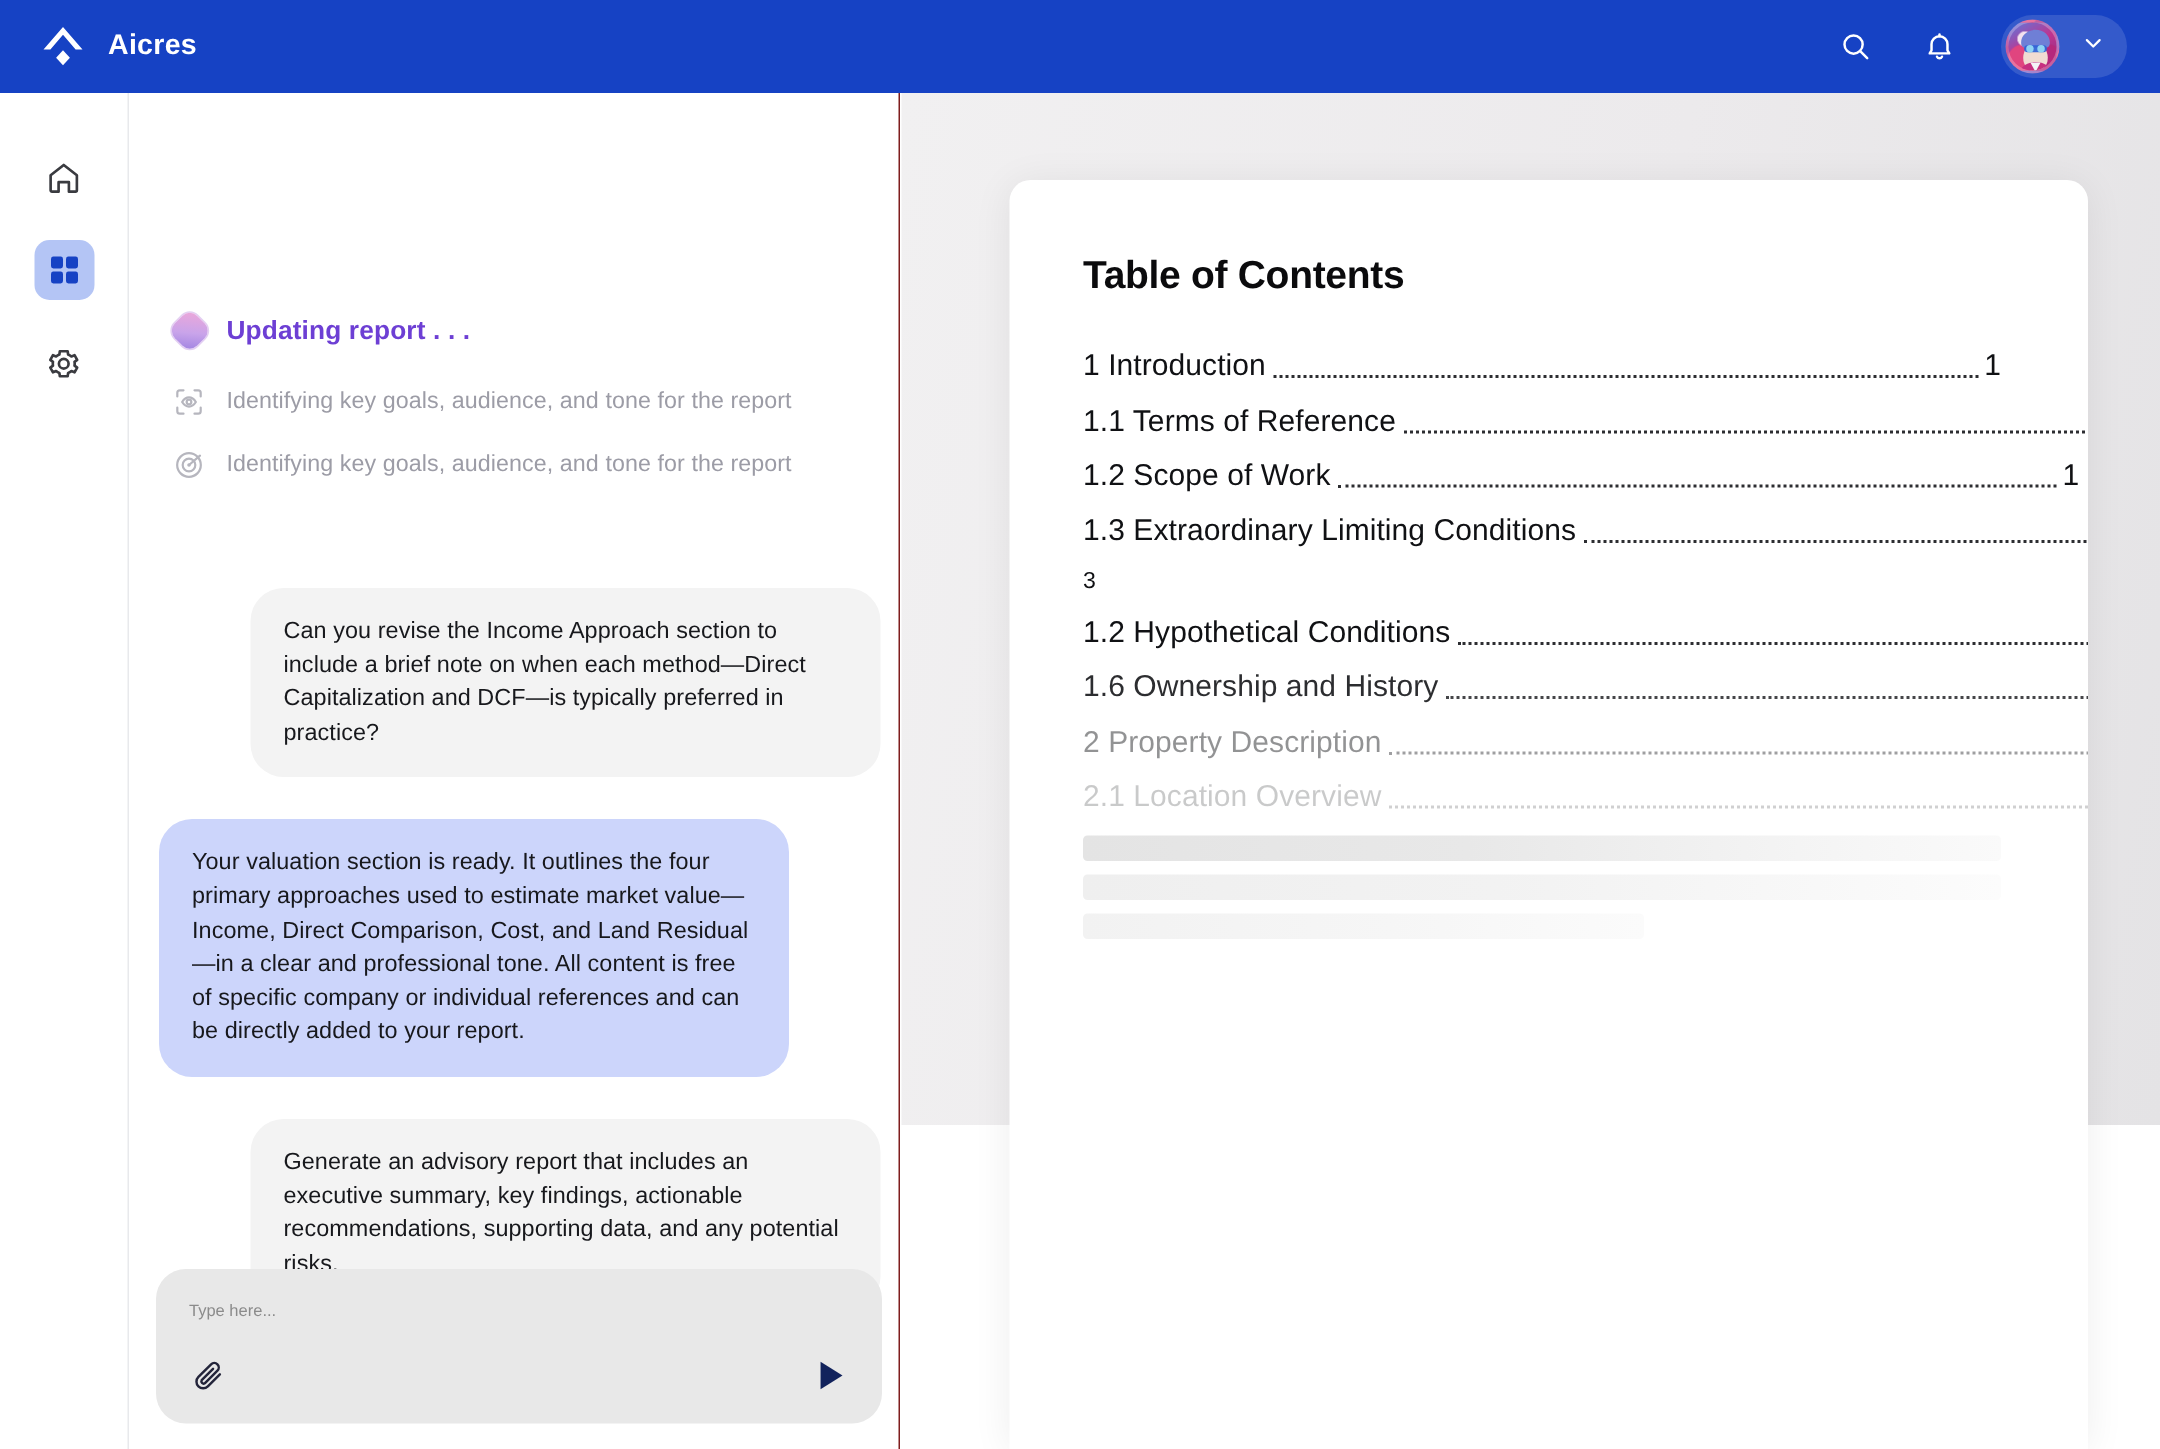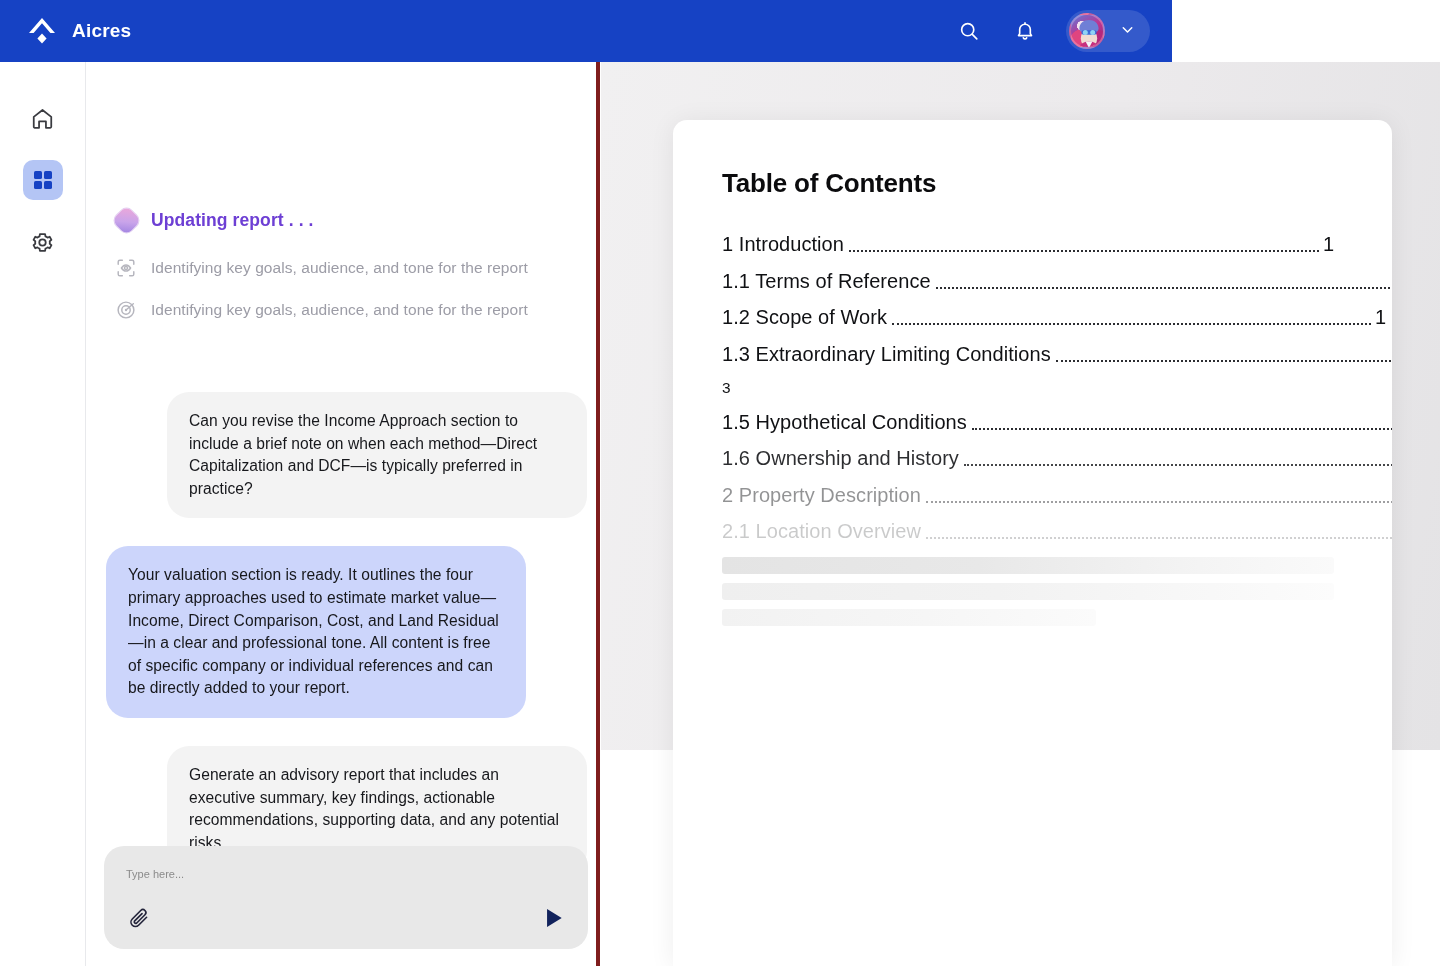--- a/index.html
+++ b/index.html
@@ -6,21 +6,21 @@
   html, body {
     width: 1440px; height: 966px;
     font-family: "Liberation Sans", sans-serif;
     background: #ffffff;
     overflow: hidden;
   }
 
   
   .topbar {
     position: absolute; top: 0; left: 0;
-    width: 1172px; height: 62px;
+    width: 1440px; height: 62px;
     background: #1642c4;
     display: flex; align-items: center;
   }
   .brand { display: flex; align-items: center; gap: 12px; margin-left: 24px; }
   .brand-mark { width: 36px; height: 36px; position: relative; }
   .brand-name {
     color: #ffffff; font-size: 19px; font-weight: 700; letter-spacing: .2px;
   }
   .topbar-right {
     margin-left: auto; display: flex; align-items: center; gap: 26px; margin-right: 22px;
@@ -62,21 +62,21 @@
     display: flex; align-items: center; justify-content: center;
     cursor: pointer;
   }
   .rail-item.active { background: #b4c5f5; }
 
   
   .chat {
     position: absolute; top: 62px; left: 87px;
     width: 513px; height: 904px;
     background: #ffffff;
-    border-right: 4px solid #7f1d1d;
+    border-right: 1px solid #7f1d1d;
     padding: 0 16px;
   }
   .status-block { position: absolute; top: 148px; left: 28px; width: 470px; }
   .status-line { display: flex; align-items: center; gap: 14px; margin-bottom: 20px; }
   .status-line.head { margin-bottom: 26px; }
   .status-head-text {
     font-size: 17.5px; font-weight: 700; color: #6d3fd4; letter-spacing: .1px;
   }
   .status-text { font-size: 15.5px; color: #9c9ca6; letter-spacing: .05px; }
   .gem {
@@ -308,21 +308,21 @@
           <span class="toc-dots" style="flex: 0 0 479px;"></span>
           <span class="toc-page">1</span>
         </div>
         <div class="toc-row" style="opacity: 1;">
           <span class="toc-label">1.3 Extraordinary Limiting Conditions</span>
           <span class="toc-dots" style="flex: 0 0 519px;"></span>
           <span class="toc-page"></span>
         </div>
         <div class="toc-cont" style="opacity: 1;">3</div>
         <div class="toc-row" style="opacity: 1;">
-          <span class="toc-label">1.5 Hypothetical Conditions</span>
+          <span class="toc-label">1.2 Hypothetical Conditions</span>
           <span class="toc-dots" style="flex: 0 0 505px;"></span>
         </div>
         <div class="toc-row" style="opacity: 0.88;">
           <span class="toc-label">1.6 Ownership and History</span>
           <span class="toc-dots" style="flex: 0 0 497px;"></span>
         </div>
         <div class="toc-row" style="opacity: 0.45;">
           <span class="toc-label">2 Property Description</span>
           <span class="toc-dots" style="flex: 0 0 487px;"></span>
           <span class="toc-page">6</span>

